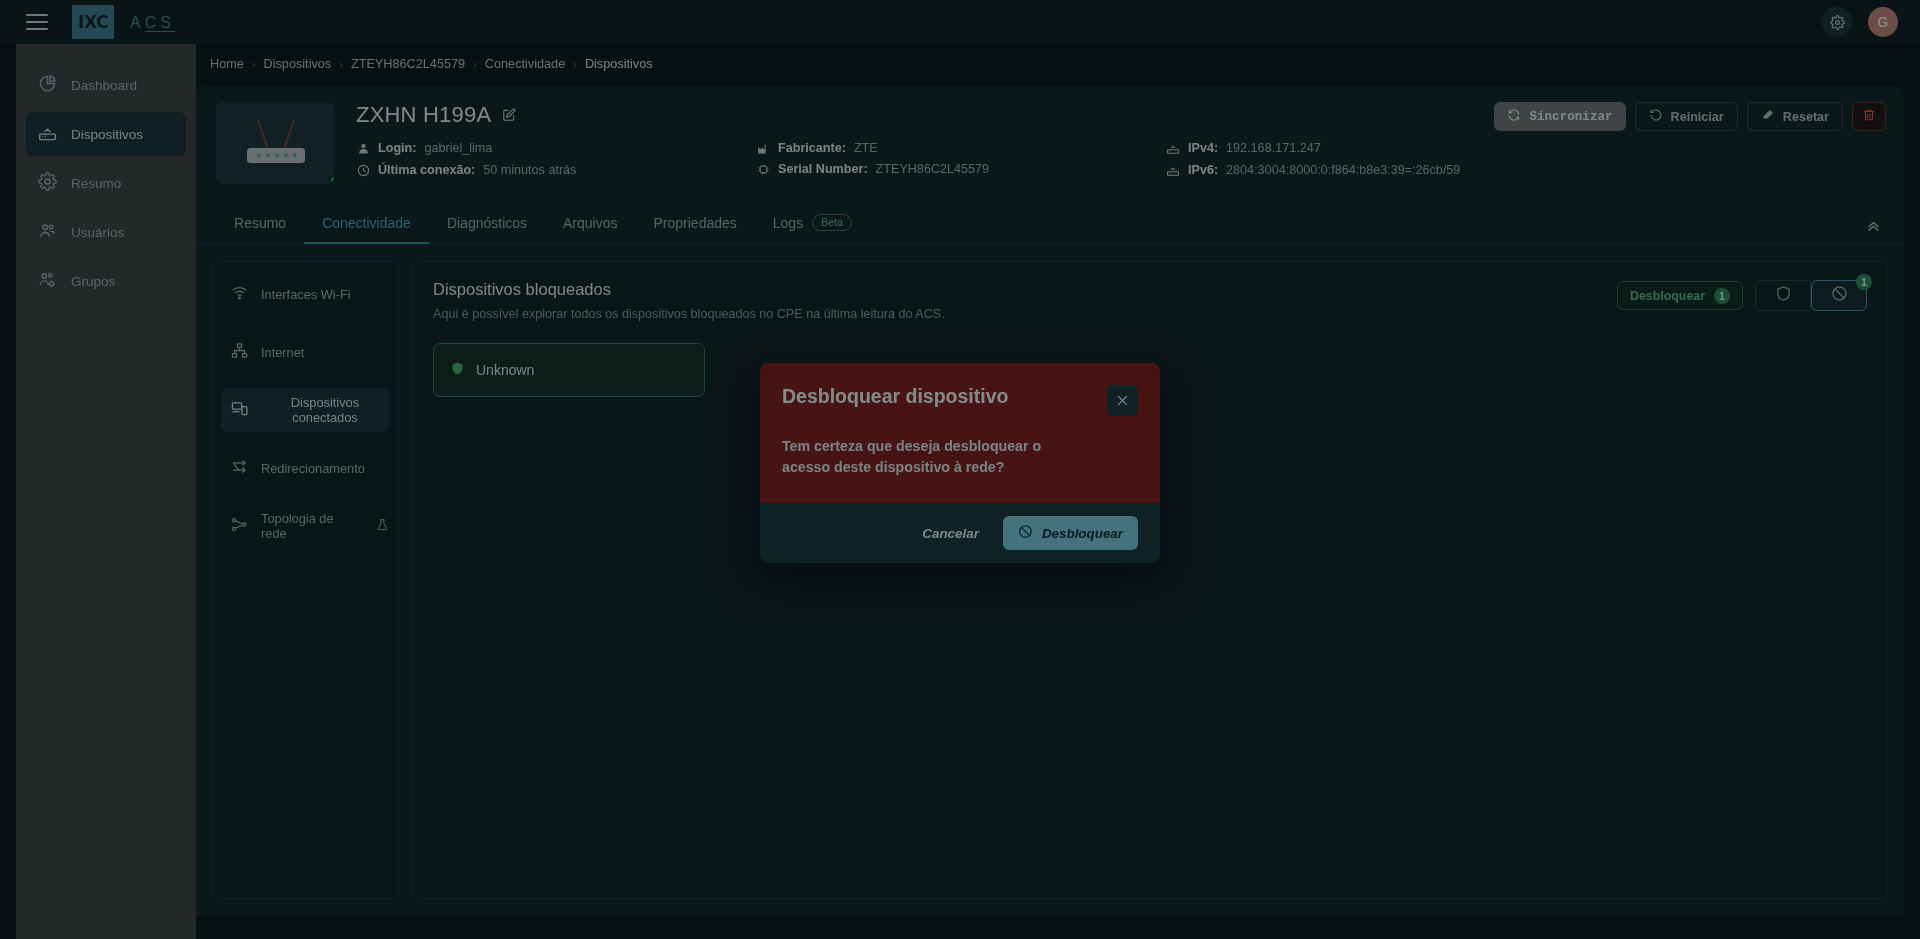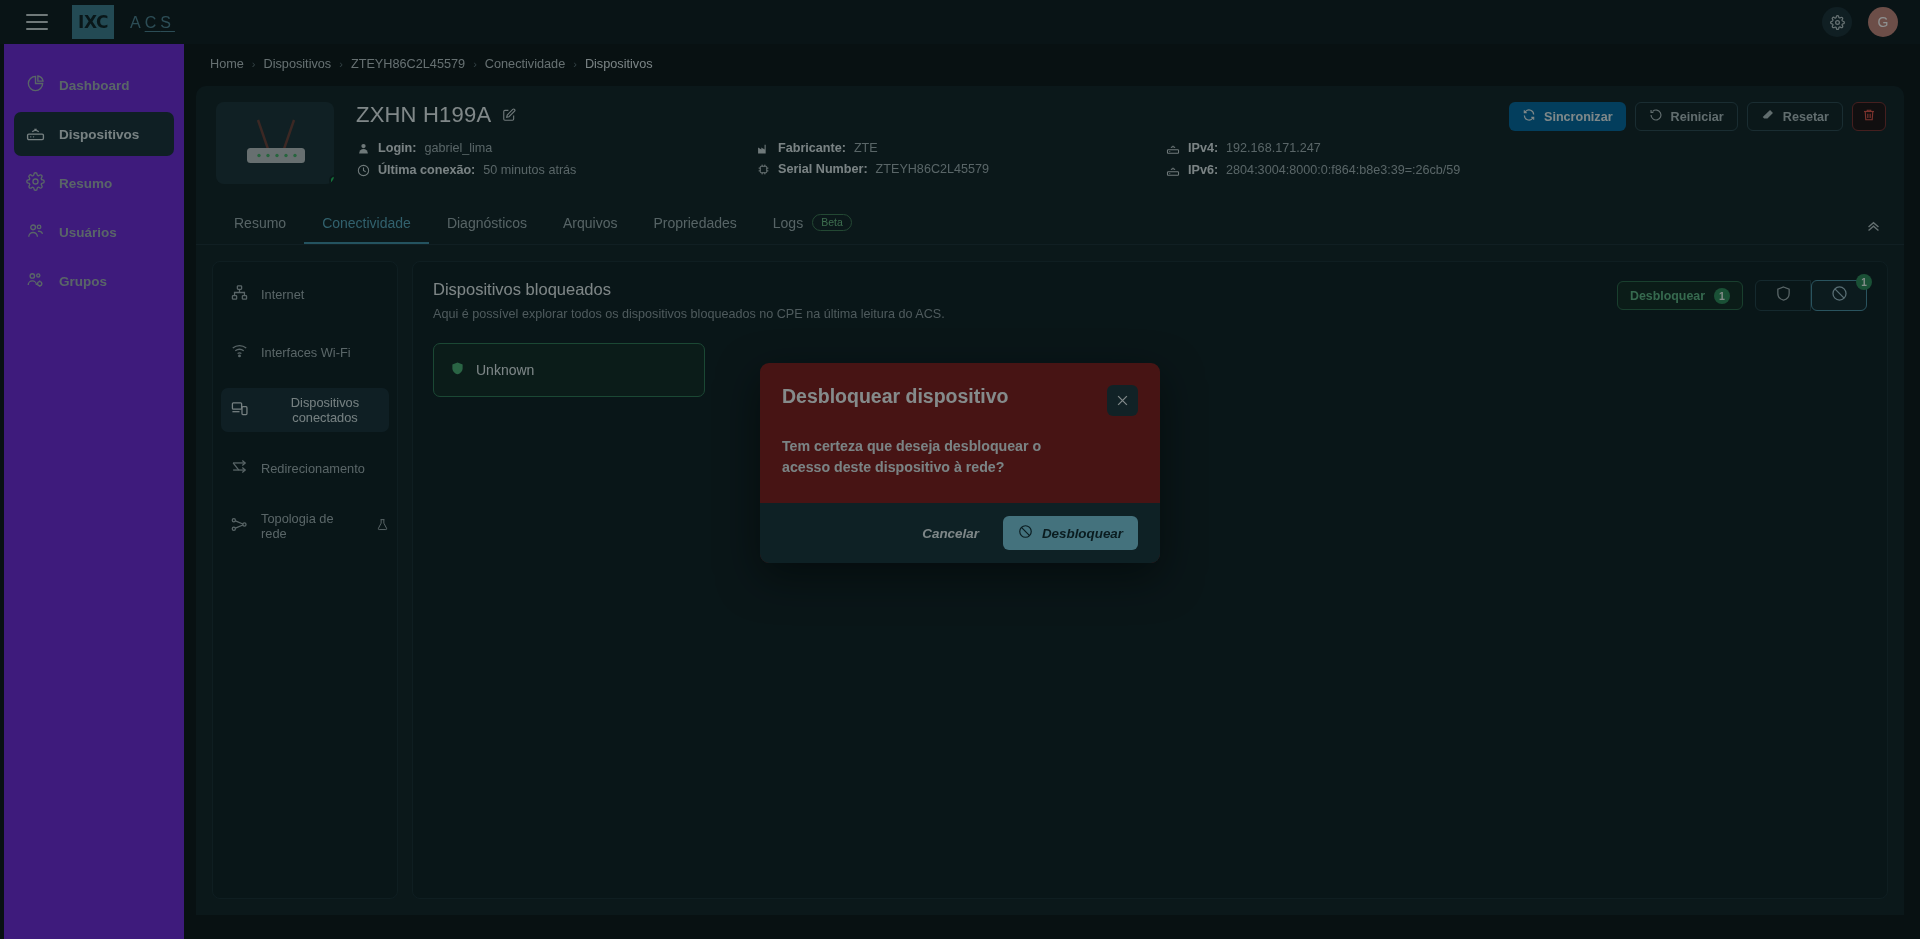--- a/index.html
+++ b/index.html
@@ -39,22 +39,22 @@
   .gear-btn { width: 30px; height: 30px; border-radius: 50%; background: #1b3037;
               display: flex; align-items: center; justify-content: center; cursor: pointer; }
   .avatar {
     width: 30px; height: 30px; border-radius: 50%; background: #c2857a;
     color: #fff; font-size: 14px; display: flex; align-items: center;
     justify-content: center; cursor: pointer;
   }
 
   
   #sidebar {
-    position: absolute; left: 4px; top: 44px; width: 180px; height: 895px;
-    background: #6d28d9; padding-top: 14px; z-index: 20; font-weight: bold;
+    position: absolute; left: 16px; top: 44px; width: 180px; height: 895px;
+    background: #404040; padding-top: 14px; z-index: 20;
   }
   .nav-item {
     display: flex; align-items: center; gap: 14px;
     height: 44px; margin: 5px 10px; padding-left: 12px;
     border-radius: 7px; color: #9fb0b3; font-size: 13.5px; cursor: pointer;
   }
   .nav-item.active { background: #18313a; color: #d6e2e4; }
   .nav-item svg { flex: 0 0 auto; }
 
   
@@ -106,21 +106,21 @@
 
   .dev-actions {
     position: absolute; right: 18px; top: 16px;
     display: flex; align-items: center; gap: 9px;
   }
   .btn {
     display: flex; align-items: center; gap: 8px; height: 29px;
     padding: 0 13px; border-radius: 6px; font-size: 12.6px;
     cursor: pointer; font-weight: bold; white-space: nowrap;
   }
-  .btn.filled { background: #0369a1; color: #e3eef0; }
+  .btn.filled { background: #737373; color: #e3eef0; font-family: Liberation Mono, monospace; }
   .btn.outline { border: 1px solid #2c4a52; color: #aebdc0; background: transparent; }
   .btn.danger {
     border: 1px solid #7b3030; background: #1d1315; color: #e2564c;
     padding: 0 9px; width: 34px; justify-content: center;
   }
 
   
   .tabs-row {
     display: flex; align-items: flex-end; margin-top: 20px;
     border-bottom: 1px solid #1c3137; padding-left: 20px; position: relative;
@@ -497,39 +497,39 @@
         </svg>
       </div>
     </div>
 
     <div class="body-row">
 
       <div class="subnav">
         <div class="subnav-item">
           <span>
             <svg width="17" height="17" viewBox="0 0 24 24" fill="none" stroke="#9fb0b3" stroke-width="1.8">
+              <path d="M2.5 8.5a15 15 0 0119 0"></path>
+                <path d="M6 12.5a10 10 0 0112 0"></path>
+              <path d="M9.3 16.3a5 5 0 015.4 0"></path>
+                <circle cx="12" cy="19.7" r="1.1" fill="#9fb0b3"></circle>
+            </svg>
+          </span>
+          <span>Interfaces Wi-Fi</span>
+        </div>
+
+        <div class="subnav-item">
+          <span>
+            <svg width="17" height="17" viewBox="0 0 24 24" fill="none" stroke="#9fb0b3" stroke-width="1.8">
               <rect x="9" y="2.5" width="6" height="5" rx="1"></rect>
               <rect x="2" y="16.5" width="6" height="5" rx="1"></rect>
               <rect x="16" y="16.5" width="6" height="5" rx="1"></rect>
               <path d="M12 7.5v4.5M5 16.5V12h14v4.5"></path>
             </svg>
           </span>
           <span>Internet</span>
-        </div>
-
-        <div class="subnav-item">
-          <span>
-            <svg width="17" height="17" viewBox="0 0 24 24" fill="none" stroke="#9fb0b3" stroke-width="1.8">
-              <path d="M2.5 8.5a15 15 0 0119 0"></path>
-                <path d="M6 12.5a10 10 0 0112 0"></path>
-              <path d="M9.3 16.3a5 5 0 015.4 0"></path>
-                <circle cx="12" cy="19.7" r="1.1" fill="#9fb0b3"></circle>
-            </svg>
-          </span>
-          <span>Interfaces Wi-Fi</span>
         </div>
 
         <div class="subnav-item active">
           <span>
             <svg width="17" height="17" viewBox="0 0 24 24" fill="none" stroke="#d3e0e2" stroke-width="1.8">
               <rect x="2" y="4" width="13" height="9" rx="1.3"></rect>
               <path d="M2 16.5h10"></path>
               <rect x="15.5" y="9.5" width="7" height="11" rx="1.3"></rect>
             </svg>
           </span>

